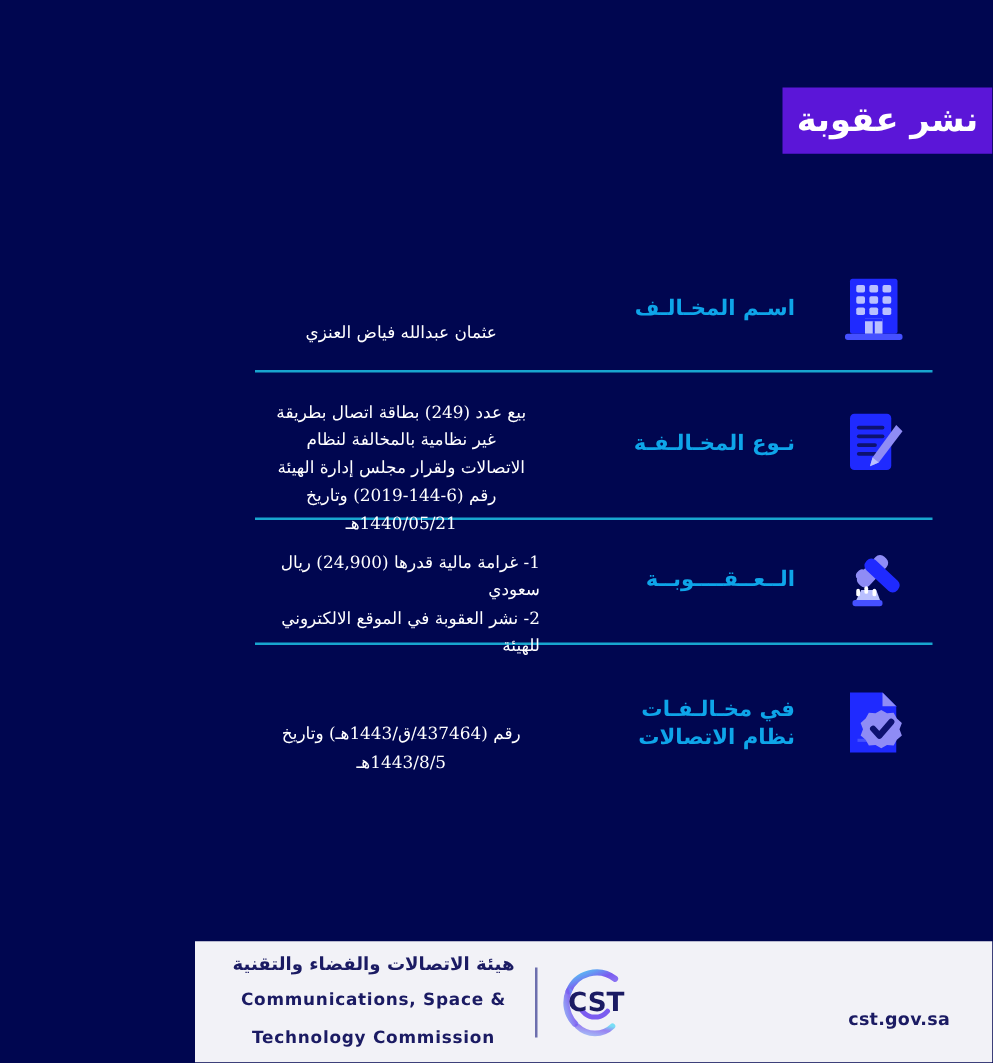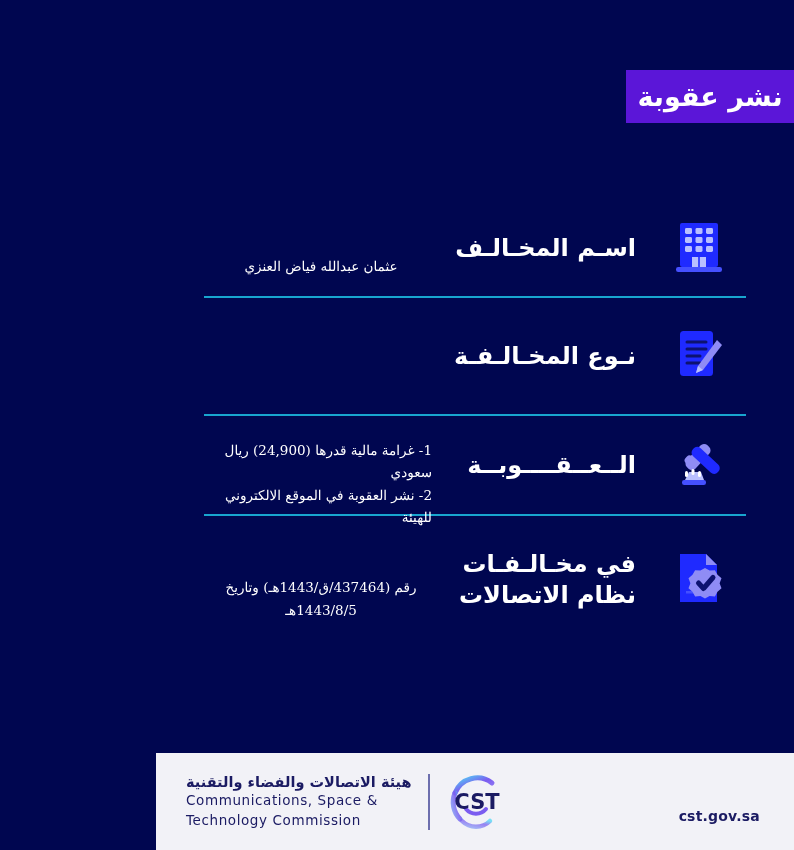--- a/index.html
+++ b/index.html
@@ -67,22 +67,22 @@
   
   .label-cell {
     width: 195px;
     flex: 0 0 195px;
     display: flex;
     align-items: center;
     justify-content: flex-start;
     padding-right: 8px;
   }
   .label-text {
-    color: #ffffff;
-    font-size: 24px;
+    color: #0ea5e9;
+    font-size: 17px;
     font-weight: 700;
     line-height: 1.28;
     text-align: right;
     letter-spacing: 1.5px;
     direction: rtl;
   }
   .label-text.multiline { letter-spacing: 0.5px; }
 
   
   .accent-bar {
@@ -152,35 +152,35 @@
     width: 62px;
     height: 62px;
     flex: 0 0 62px;
   }
   .logo-sep {
     width: 2px;
     height: 56px;
     background: #6d6fae;
     flex: 0 0 2px;
   }
-  .brand-lines { display: flex; flex-direction: column; gap: 1px; }
+  .brand-lines { display: flex; flex-direction: column; gap: 11px; }
   .brand-ar {
     color: #1b1b63;
     font-size: 14.5px;
     font-weight: 700;
     direction: rtl;
     text-align: left;
     letter-spacing: 0px;
   }
   .brand-en {
     color: #1b1b63;
     font-size: 13.5px;
-    font-weight: 400;
+    font-weight: 700;
     direction: ltr;
-    text-align: left;
+    text-align: center;
     letter-spacing: 0.6px;
     line-height: 1.35;
   }
   .footer-url {
     color: #1b1b63;
     font-size: 14px;
     font-weight: 700;
     direction: ltr;
     letter-spacing: 0.2px;
     margin-top: 28px;
@@ -240,20 +240,27 @@
             <line x1="14" y1="35" x2="27" y2="35"></line>
           </g>
           <path d="M44 12 L49 17 L30 42 L23 45 L25 38 Z" fill="#8f8cf5"></path>
           <path d="M25 38 L23 45 L30 42 Z" fill="#b9c0ff"></path>
         </svg>
       </div>
       <div class="label-cell">
         <span class="label-text">نـوع المخـالـفـة</span>
       </div>
       <div class="accent-bar"></div>
+      <div class="value-cell">
+        <div class="value-text">
+          <div>بيع عدد (249) بطاقة اتصال بطريقة غير نظامية بالمخالفة لنظام</div>
+          <div>الاتصالات ولقرار مجلس إدارة الهيئة  رقم (6-144-2019)  وتاريخ</div>
+          <div>1440/05/21هـ</div>
+        </div>
+      </div>
     </div>
 
     <div class="divider"></div>
 
     <div class="row row-3">
       <div class="icon-cell">
         <svg width="54" height="54" viewBox="0 0 54 54">
           <rect x="20" y="4" width="12" height="30" rx="5" transform="rotate(43 26 19)" fill="#8f8cf5"></rect>
           <rect x="17" y="17" width="34" height="11" rx="5" transform="rotate(43 34 22)" fill="#1f2aff"></rect>
           <rect x="13" y="19" width="13" height="9" rx="3.5" transform="rotate(43 19 23)" fill="#8f8cf5"></rect>

